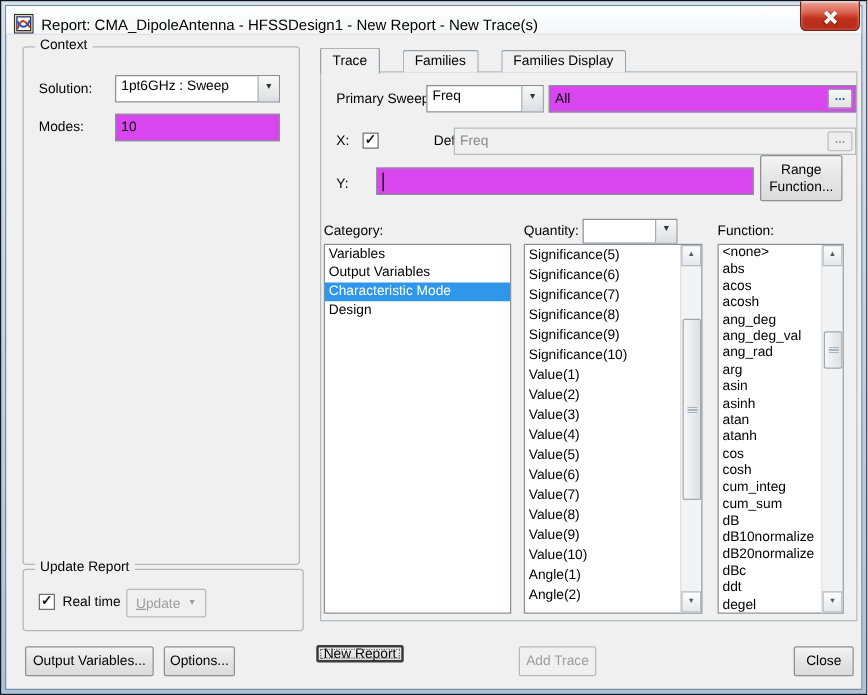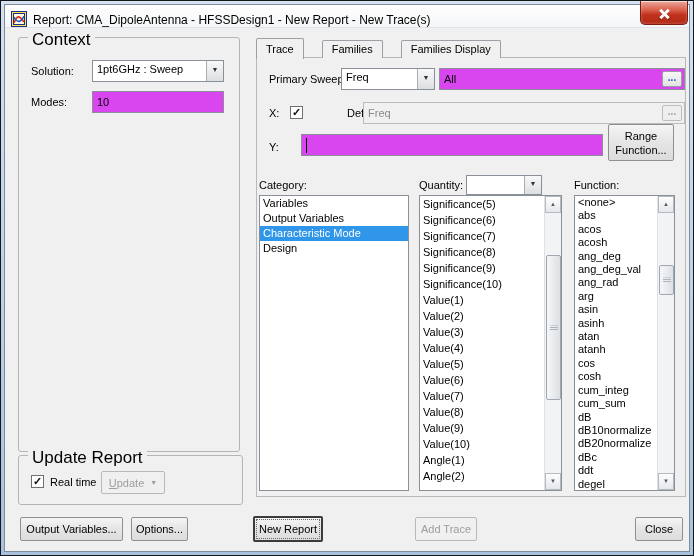--- a/index.html
+++ b/index.html
@@ -23,21 +23,21 @@
   .close-x { position:absolute; left:50%; top:55%; width:12px; height:12px; transform:translate(-50%,-50%); }
   .close-x i { position:absolute; left:5px; top:0; width:3px; height:12px; background:#fff;
                box-shadow:0 1px 1px rgba(0,0,0,.4); }
   .close-x i:first-child { transform:rotate(45deg); }
   .close-x i:last-child  { transform:rotate(-45deg); }
 
   
   .label { position:absolute; font-size:11px; color:#000; white-space:nowrap; }
   .groupbox { position:absolute; border:1px solid #b5b5b5; border-radius:3px; }
   .groupbox > .legend { position:absolute; top:-8px; left:9px; background:#f0f0f0;
-                        padding:0 4px; font-size:17px; }
+                        padding:0 4px; font-size:11px; }
   .textfield { position:absolute; background:#d946ef; border:1px solid #8a9097; font-size:11px;
                color:#000; padding:0 4px; line-height:20px; overflow:hidden; white-space:nowrap; }
   .textfield.disabled { background:#f0f0f0; color:#8a8a8a; border-color:#b9bcbf; }
   .combo { position:absolute; background:#fff; border:1px solid #8a9097; display:flex; }
   .combo .combo-text { flex:1; font-size:11px; padding:2px 4px; white-space:nowrap; overflow:hidden; }
   .combo .combo-btn { width:17px; border-left:1px solid #a9adb2;
                       background:linear-gradient(#f8f8f8,#dcdfe2);
                       color:#333; font-size:7px; text-align:center; line-height:18px; }
   .checkbox { position:absolute; width:13px; height:13px; background:#fff; border:1px solid #707070;
               font-size:11px; line-height:11px; text-align:center; font-weight:bold; color:#111; }
@@ -245,18 +245,18 @@
               <span class="grip"></span>
             </div>
           </div>
           <div class="sb-btn">▼</div>
         </div>
       </div>
     </div>
 
     <div class="btn" style="left:15px; top:512px; width:103px; height:24px;">Output Variables...</div>
     <div class="btn" style="left:126px; top:512px; width:57px; height:24px;">Options...</div>
-    <div class="btn default" style="left:248px; top:511px; width:70px; height:26px;">New Report</div>
+    <div class="btn default" style="left:248px; top:511px; width:70px; height:14px;">New Report</div>
     <div class="btn disabled" style="left:410px; top:512px; width:62px; height:24px;">Add Trace</div>
     <div class="btn" style="left:630px; top:512px; width:48px; height:24px;text-align:right;">Close</div>
 
   </div>
 </div>
 
 </body></html>

